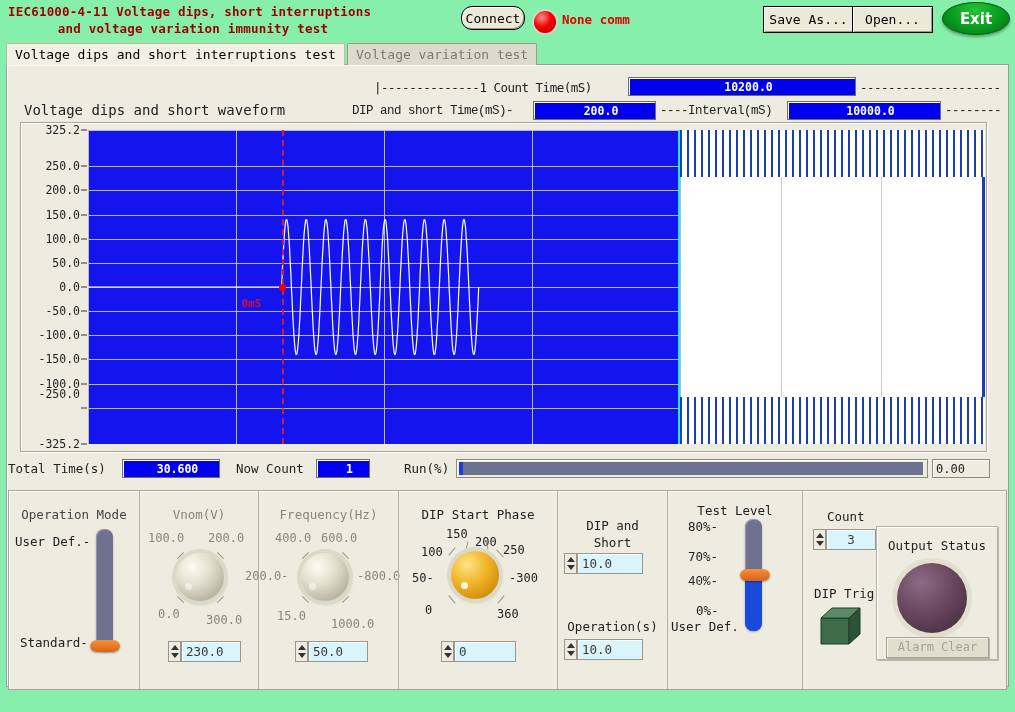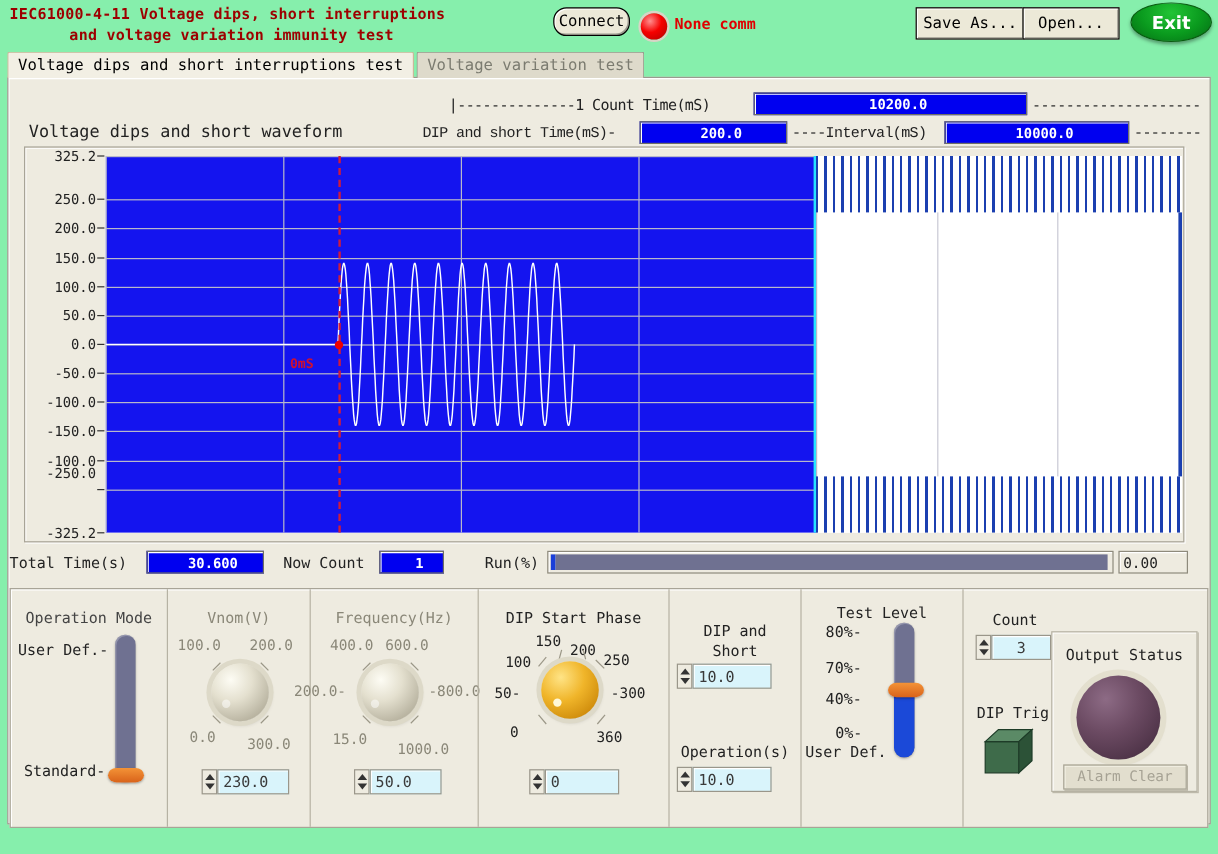--- a/index.html
+++ b/index.html
@@ -425,21 +425,21 @@
         <div class="up"></div>
         <div class="dn"></div>
       </div>
       <div class="numbox" style="left:19px;top:148px;width:66px;">10.0</div>
     </div>
 
     <div class="cell" id="cell-testlevel" style="left:658px;width:135px;">
       <div class="cell-title" style="top:12px;color:#222;">Test Level</div>
       <div class="slider-lbl" style="left:20px;top:28px;">80%-</div>
       <div class="slider-lbl" style="left:20px;top:58px;">70%-</div>
-      <div class="slider-lbl" style="left:20px;top:84px;">40%-</div>
+      <div class="slider-lbl" style="left:20px;top:84px;font-family:Liberation Mono, monospace;">40%-</div>
       <div class="slider-lbl" style="left:28px;top:112px;">0%-</div>
       <div class="slider-lbl" style="left:3px;top:128px;">User Def. -</div>
       <div class="vslider" id="testlevel-slider" style="left:77px;top:28px;height:112px;">
         <div class="fill" style="height:56px;"></div>
         <div class="thumb" style="left:-5px;top:50px;"></div>
       </div>
     </div>
 
     <div class="cell" id="cell-count" style="left:793px;width:206px;">
       <div class="slider-lbl" style="left:24px;top:18px;">Count</div>

